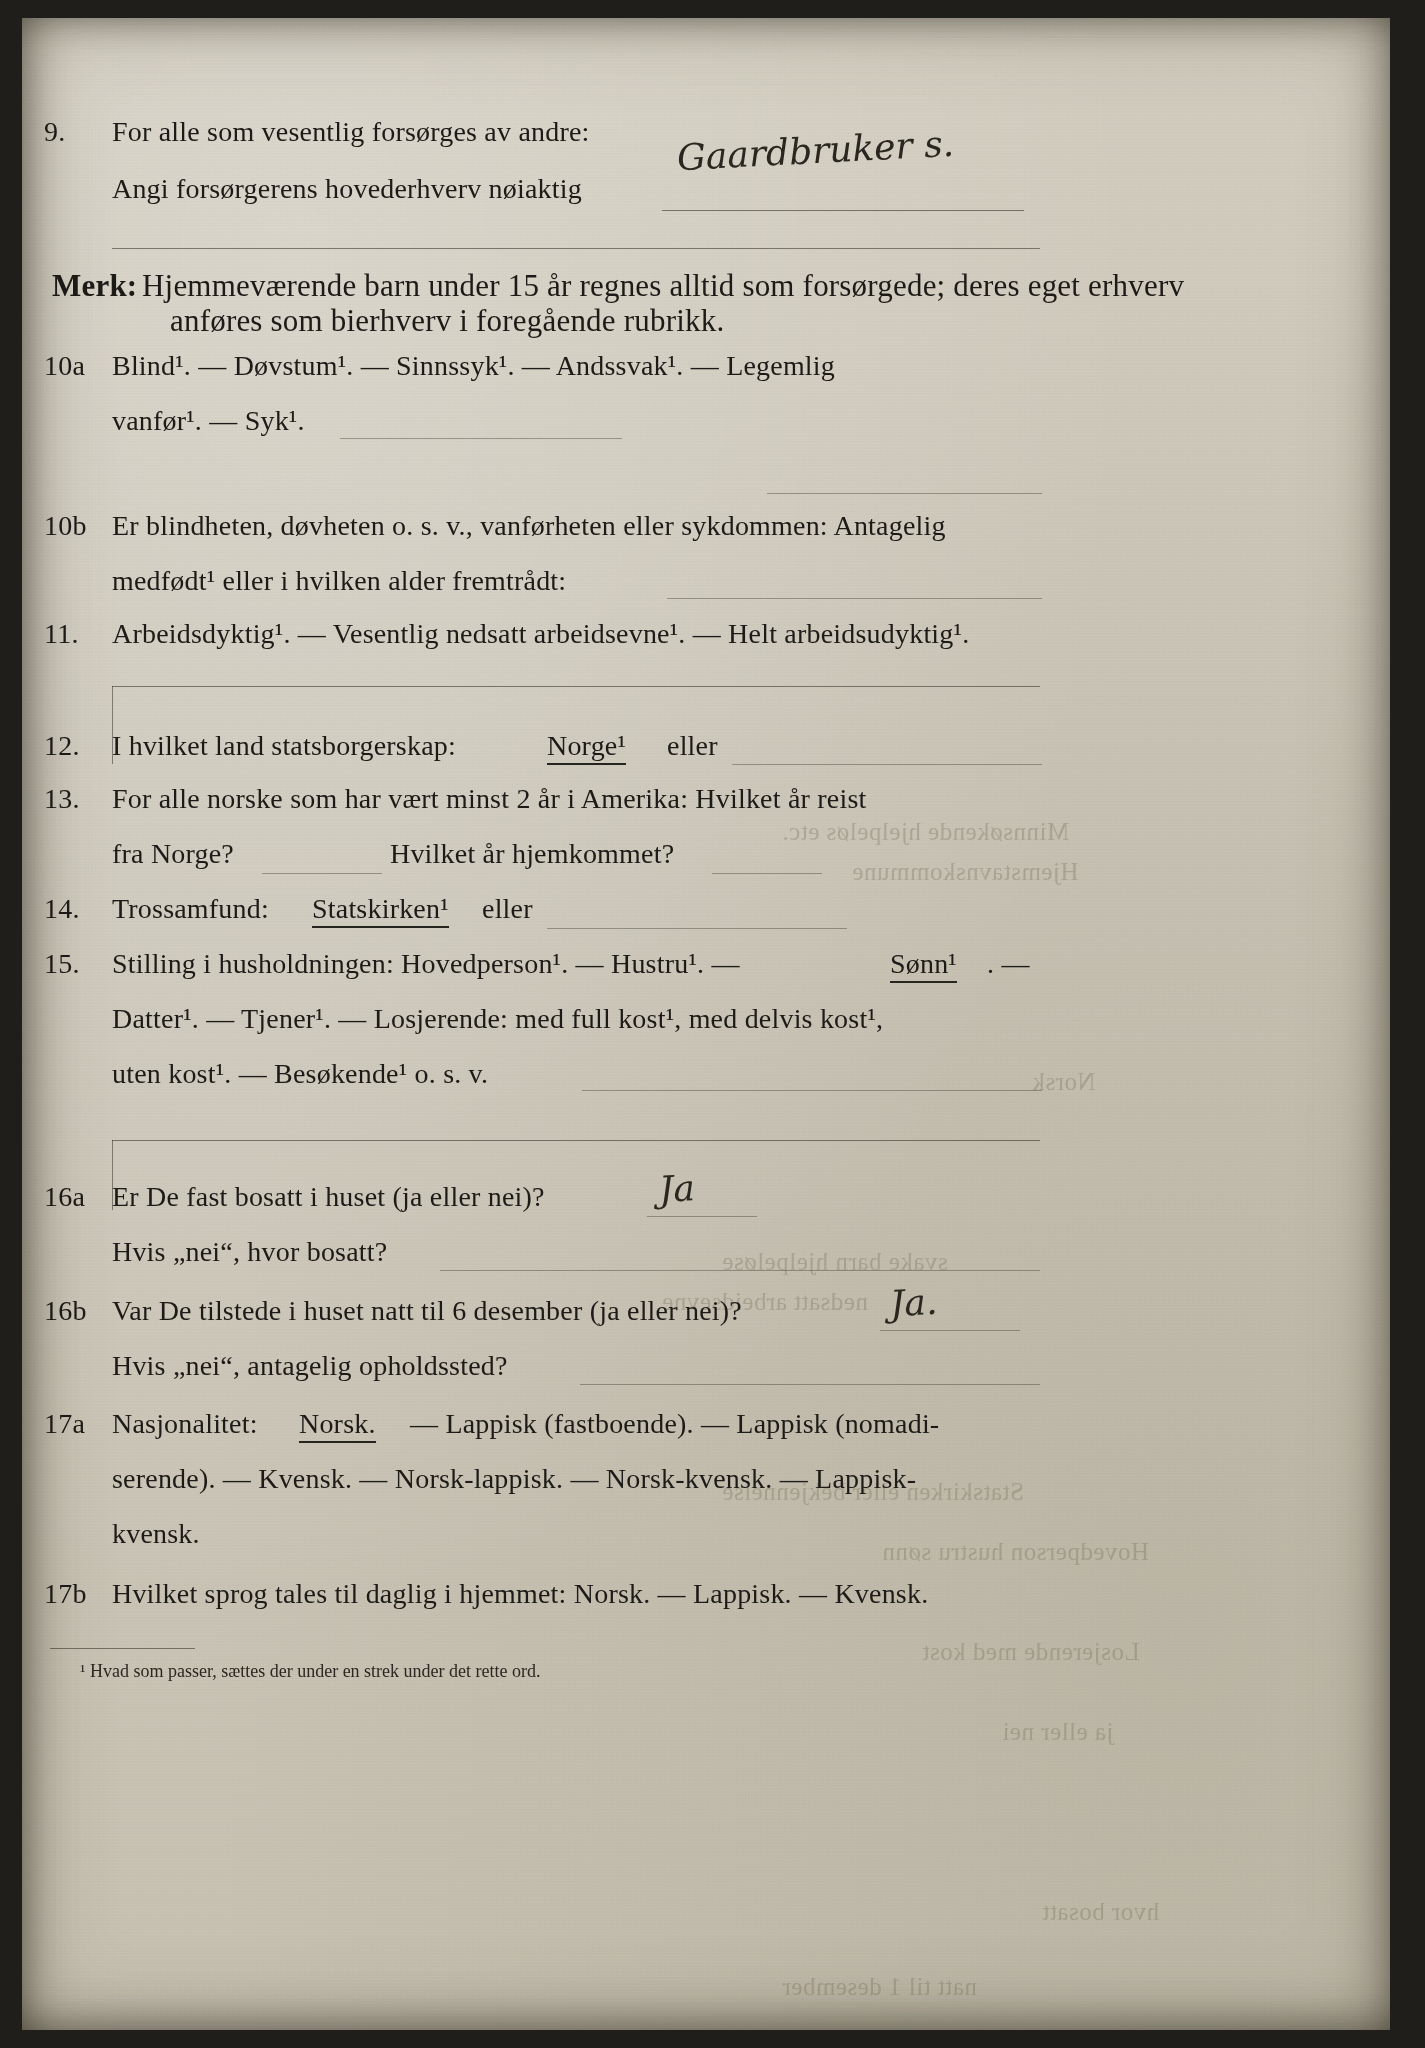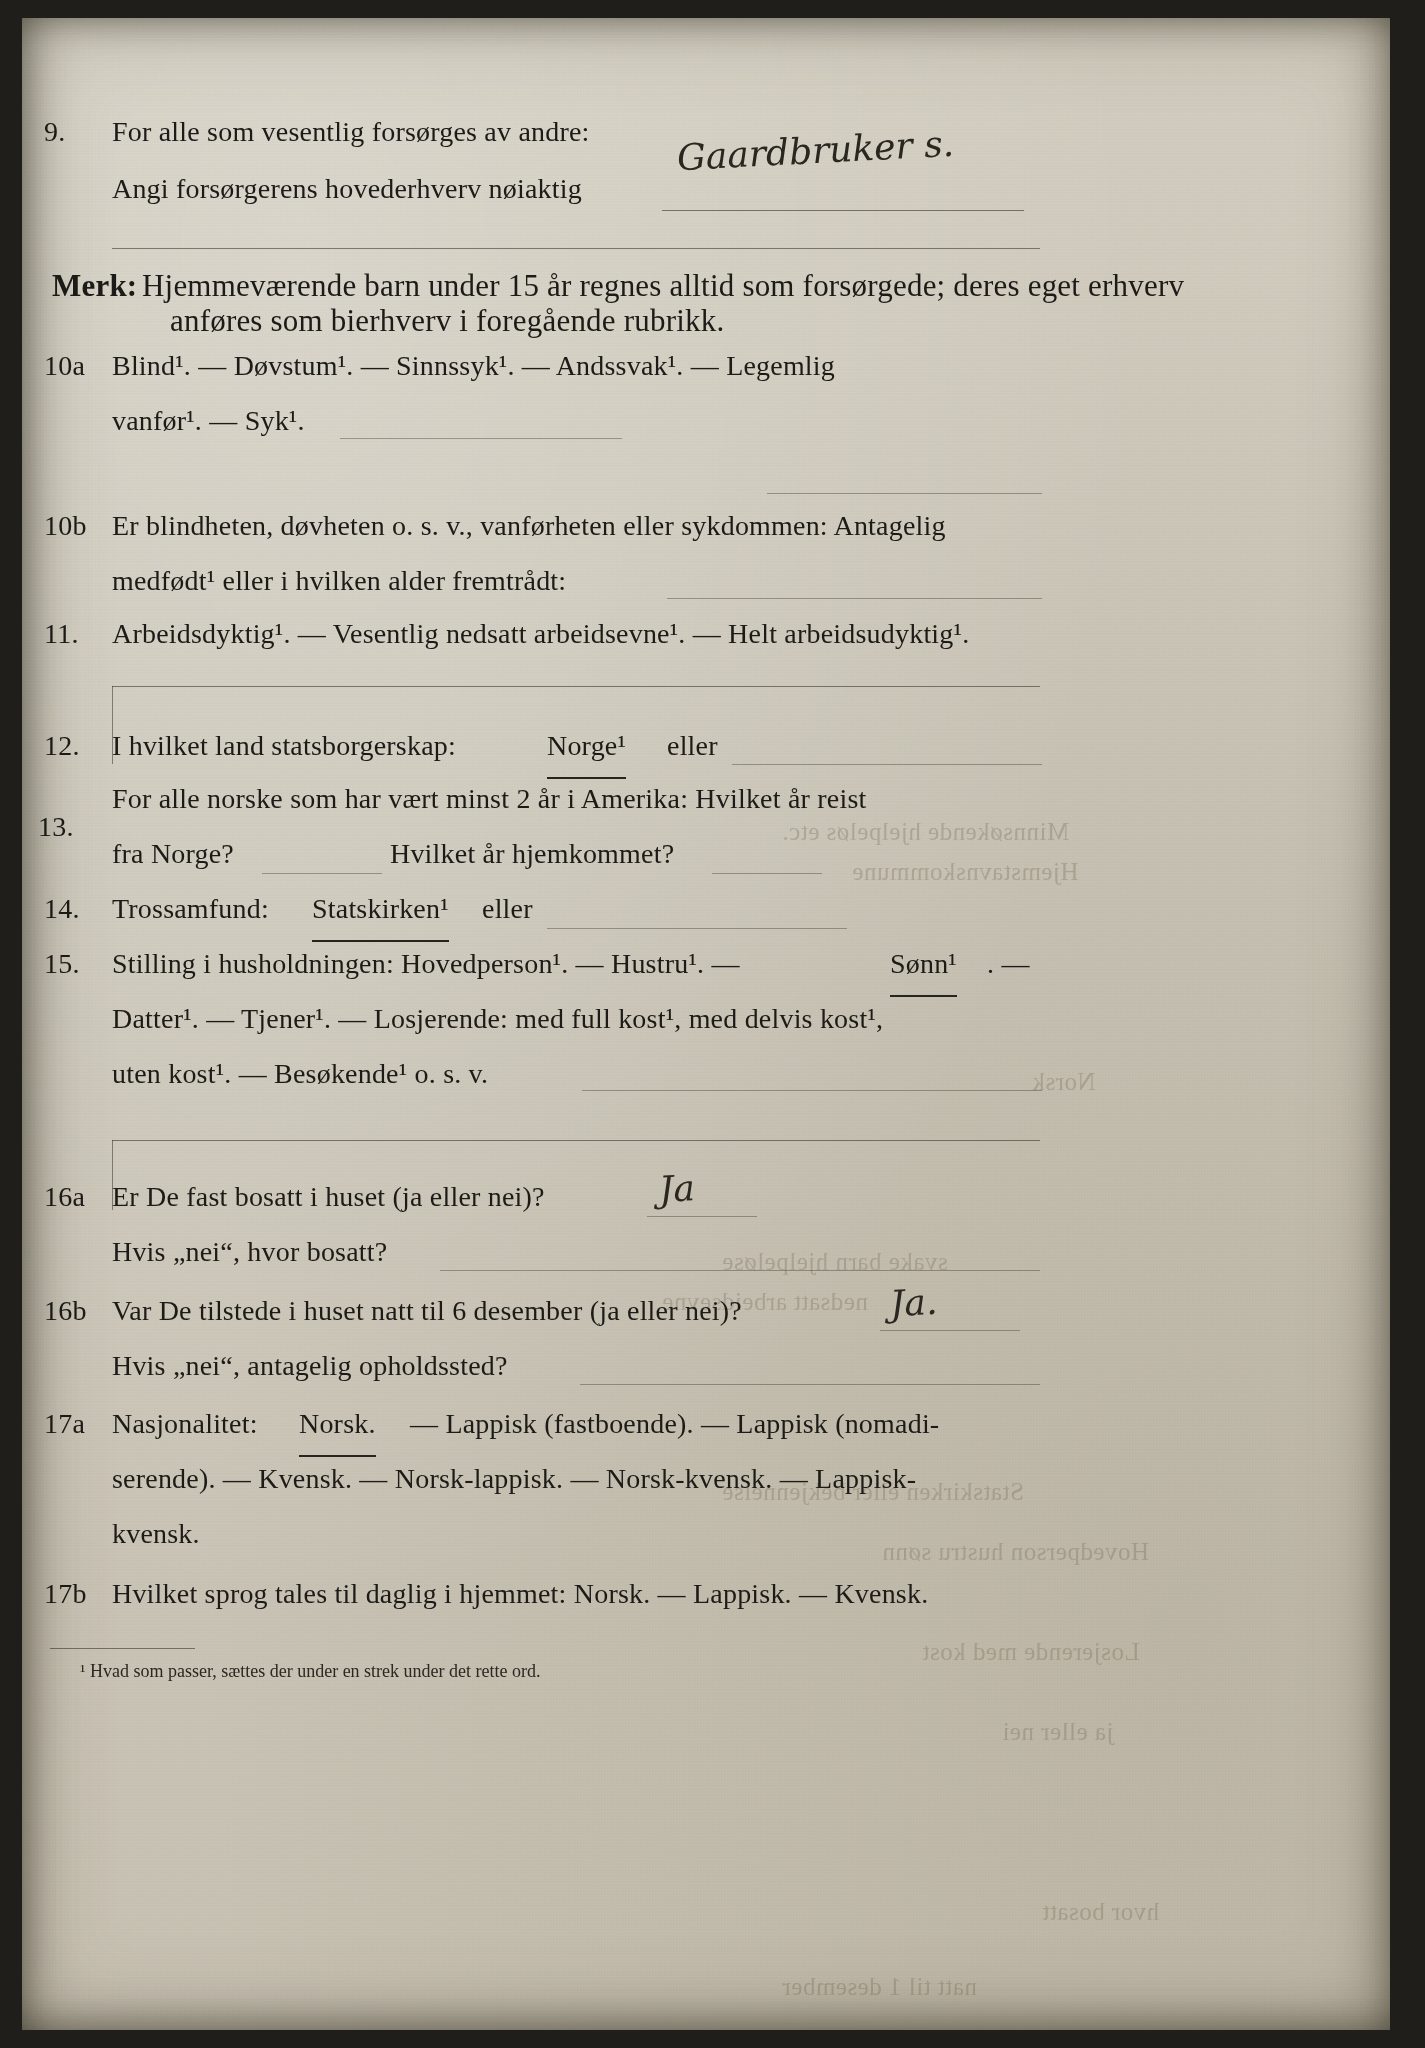--- a/index.html
+++ b/index.html
@@ -73,21 +73,21 @@
     letter-spacing: 0.3px;
   }
   .txt {
     position: absolute;
     font-size: 28px;
     letter-spacing: 0.2px;
     white-space: nowrap;
   }
   .txt.sm { font-size: 31px; }
   .bold { font-weight: bold; }
-  .uline { border-bottom: 2px solid #26241e; padding-bottom: 15px; }
+  .uline { border-bottom: 2px solid #26241e; padding-bottom: 1px; }
 
   
   .line {
     position: absolute;
     height: 0;
     border-bottom: 1.6px solid rgba(40,37,28,0.55);
   }
   .line.light { border-bottom: 1.4px solid rgba(60,56,42,0.40); }
   .divider {
     position: absolute;
@@ -166,21 +166,21 @@
 
       <div class="divider" style="left:90px; top:668px; width:928px;"></div>
       <div class="leftrule" style="left:90px; top:668px; height:78px;"></div>
 
       <div class="num" style="left:22px; top:712px;">12.</div>
       <div class="txt" style="left:90px; top:712px;">I hvilket land statsborgerskap:</div>
       <div class="txt uline" style="left:525px; top:712px;">Norge¹</div>
       <div class="txt" style="left:645px; top:712px;">eller</div>
       <div class="line light" style="left:710px; top:746px; width:310px;"></div>
 
-      <div class="num" style="left:16px; top:765px;margin-top:28px;">13.</div>
+      <div class="num" style="left:22px; top:765px;">13.</div>
       <div class="txt" style="left:90px; top:765px;">For alle norske som har vært minst 2 år i Amerika:  Hvilket år reist</div>
       <div class="txt" style="left:90px; top:820px;">fra Norge?</div>
       <div class="line light" style="left:240px; top:855px; width:120px;"></div>
       <div class="txt" style="left:368px; top:820px;">Hvilket år hjemkommet?</div>
       <div class="line light" style="left:690px; top:855px; width:110px;"></div>
 
       <div class="num" style="left:22px; top:875px;">14.</div>
       <div class="txt" style="left:90px; top:875px;">Trossamfund:</div>
       <div class="txt uline" style="left:290px; top:875px;">Statskirken¹</div>
       <div class="txt" style="left:460px; top:875px;">eller</div>

